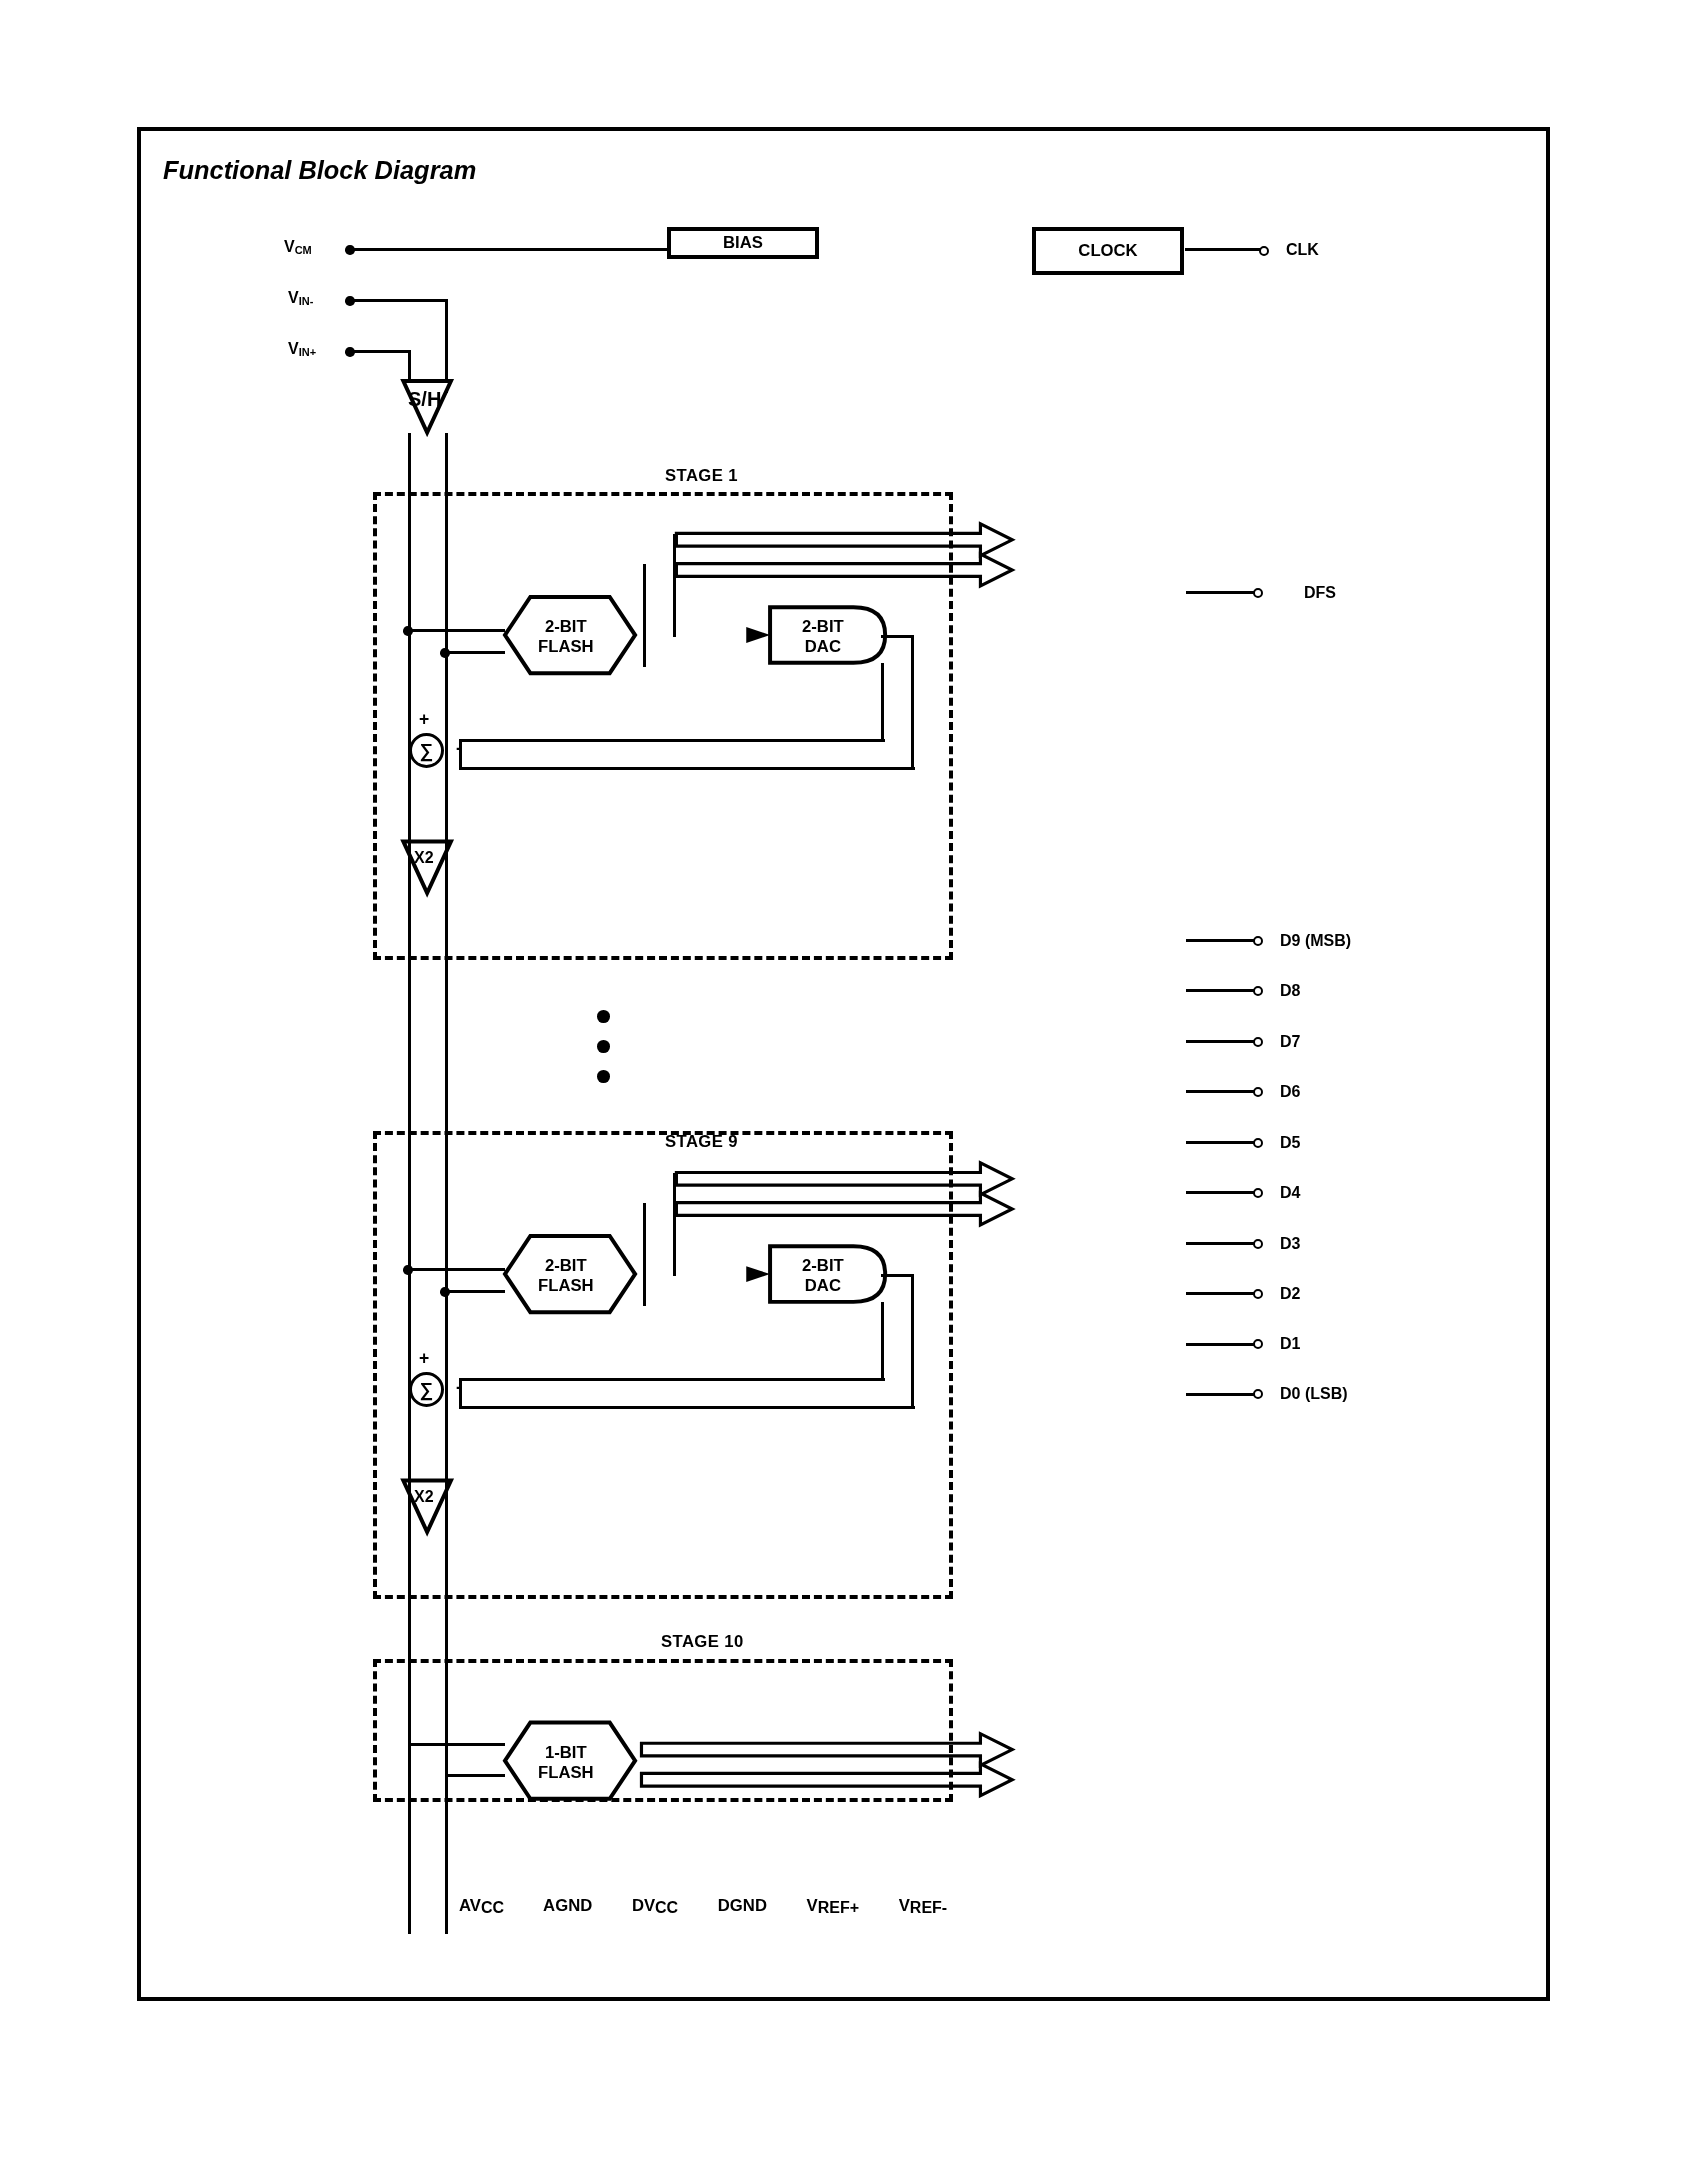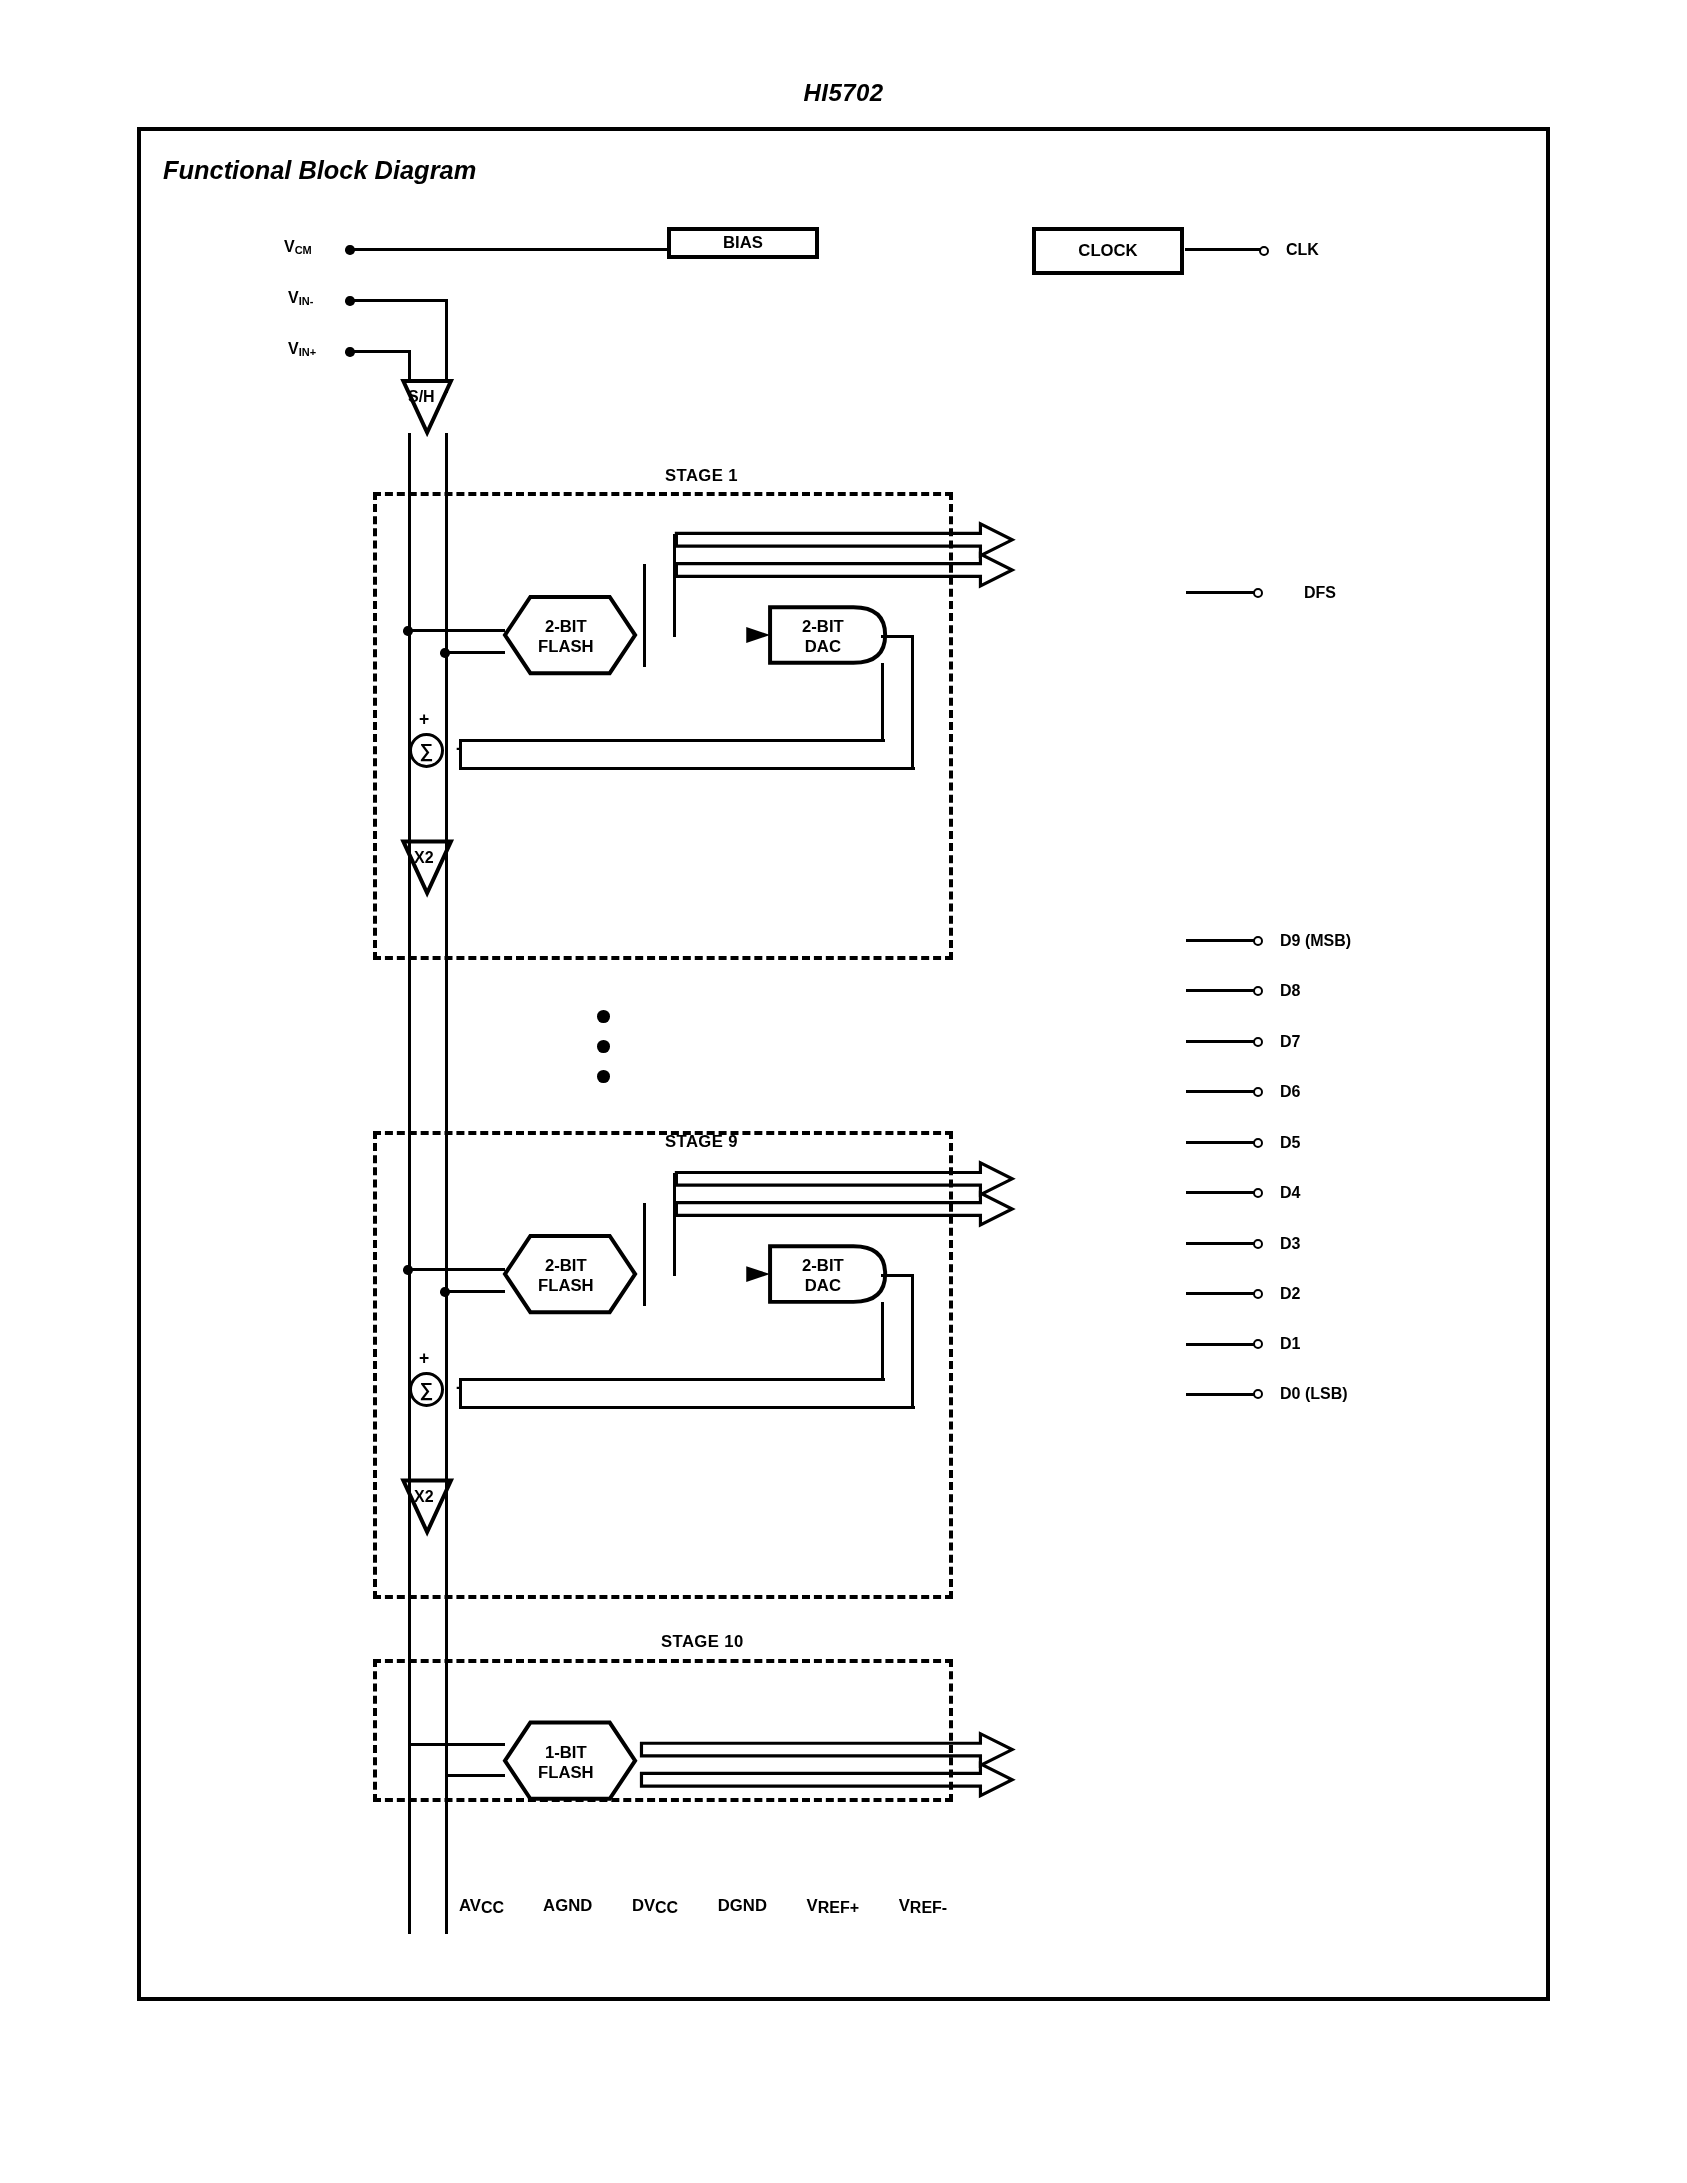--- a/index.html
+++ b/index.html
@@ -182,21 +182,20 @@
     width: 1687px;
     height: 2183px;
     pointer-events: none;
   }
 </style>
 </head>
 <body>
 
 <div class="page">
 
-  <div class="part-title">HI5702</div>
 
   <div class="frame"></div>
 
   <div class="fig-title">Functional Block Diagram</div>
 
   <div class="lbl" style="left:284px; top:238px;">V<sub>CM</sub></div>
   <div class="pin-dot-filled" style="left:345px; top:245px;"></div>
 
   <div class="lbl" style="left:288px; top:289px;">V<sub>IN-</sub></div>
   <div class="pin-dot-filled" style="left:345px; top:296px;"></div>
@@ -243,21 +242,21 @@
     <path d="M852,1477 L1235,1477 L1235,1465 L1275,1485 L1235,1505 L1235,1493 L852,1493 Z" fill="#ffffff" stroke="#000000" stroke-width="4"></path>
     <path d="M852,1515 L1235,1515 L1235,1503 L1275,1523 L1235,1543 L1235,1531 L852,1531 Z" fill="#ffffff" stroke="#000000" stroke-width="4"></path>
 
     <path d="M808,2196 L1235,2196 L1235,2184 L1275,2204 L1235,2224 L1235,2212 L808,2212 Z" fill="#ffffff" stroke="#000000" stroke-width="4"></path>
     <path d="M808,2234 L1235,2234 L1235,2222 L1275,2242 L1235,2262 L1235,2250 L808,2250 Z" fill="#ffffff" stroke="#000000" stroke-width="4"></path>
 
     <polygon points="940,790 970,800 940,810" fill="#000000"></polygon>
     <polygon points="940,1595 970,1605 940,1615" fill="#000000"></polygon>
   </svg>
 
-  <div class="lbl" style="left:408px; top:388px; font-size:16px;">S/H</div>
+  <div class="lbl" style="left:408px; top:388px; font-size:20px;">S/H</div>
   <div class="lbl" style="left:414px; top:849px; font-size:16px;">X2</div>
   <div class="lbl" style="left:414px; top:1488px; font-size:16px;">X2</div>
 
   <div class="wire vline" style="left:408px; top:433px; height:1501px;"></div>
   <div class="wire vline" style="left:445px; top:433px; height:1501px;"></div>
 
   <div class="stage-label" style="left:665px; top:466px;">STAGE 1</div>
   <div class="dashed-stage" style="left:373px; top:492px; width:580px; height:468px;"></div>
 
   <div class="lbl" style="left:538px; top:617px; font-size:16.7px; text-align:center; line-height:1.2;">2-BIT<br>FLASH</div>

